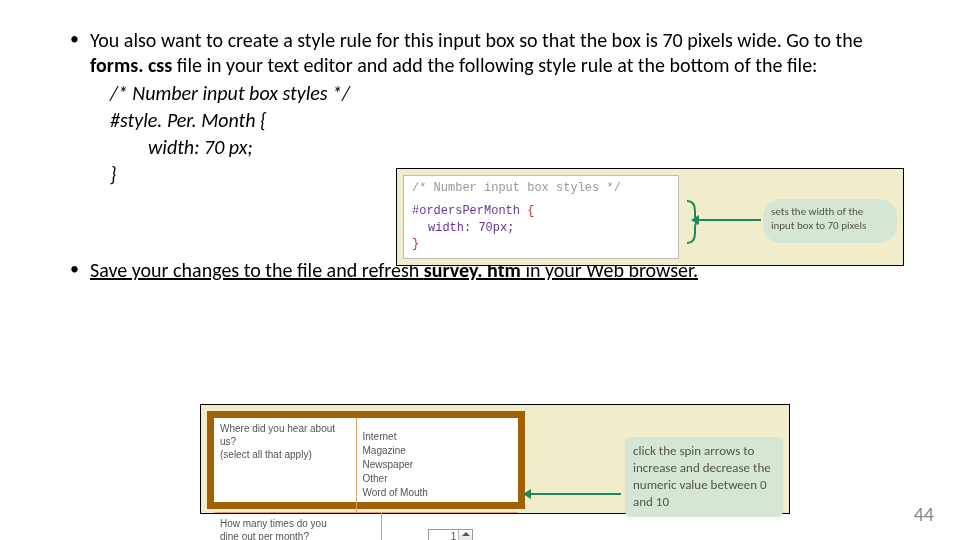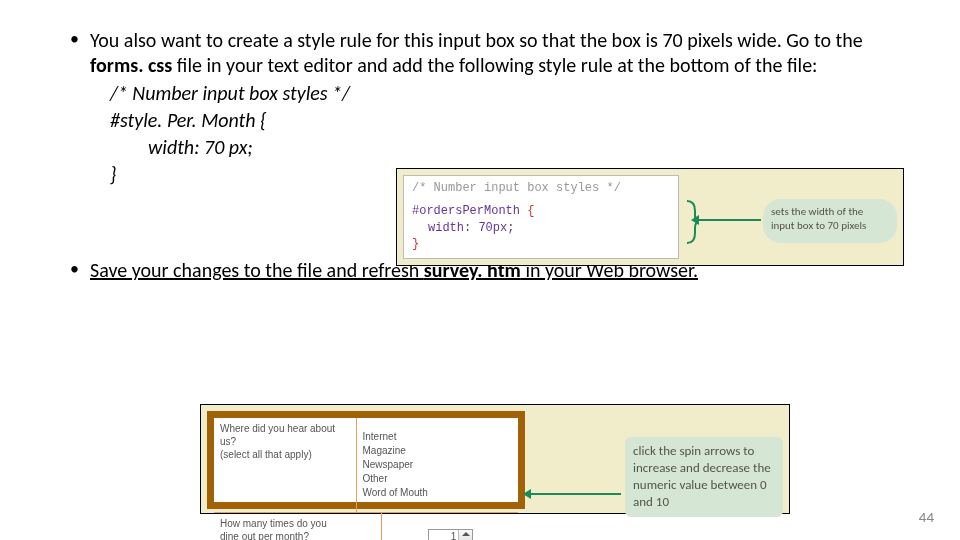--- a/index.html
+++ b/index.html
@@ -163,21 +163,21 @@
       background: #d6e6d5;
       border-radius: 6px;
       font-size: 13px;
       color: #545447;
       padding: 6px 8px;
       line-height: 1.3;
     }
     .page-num {
       position: absolute;
       bottom: 14px; right: 26px;
-      font-size: 15px;
+      font-size: 20px;
       color: #888;
     }
   </style>
 </head>
 <body>
 
 <ul>
   <li class="bullet-item">
     <p class="para">
       <span>You also want to create a style rule for this input box so that the box is 70 pixels wide. Go to the </span><span class="bold">forms. css</span><span> file in your text editor and add the following style rule at the bottom of the file:</span>

